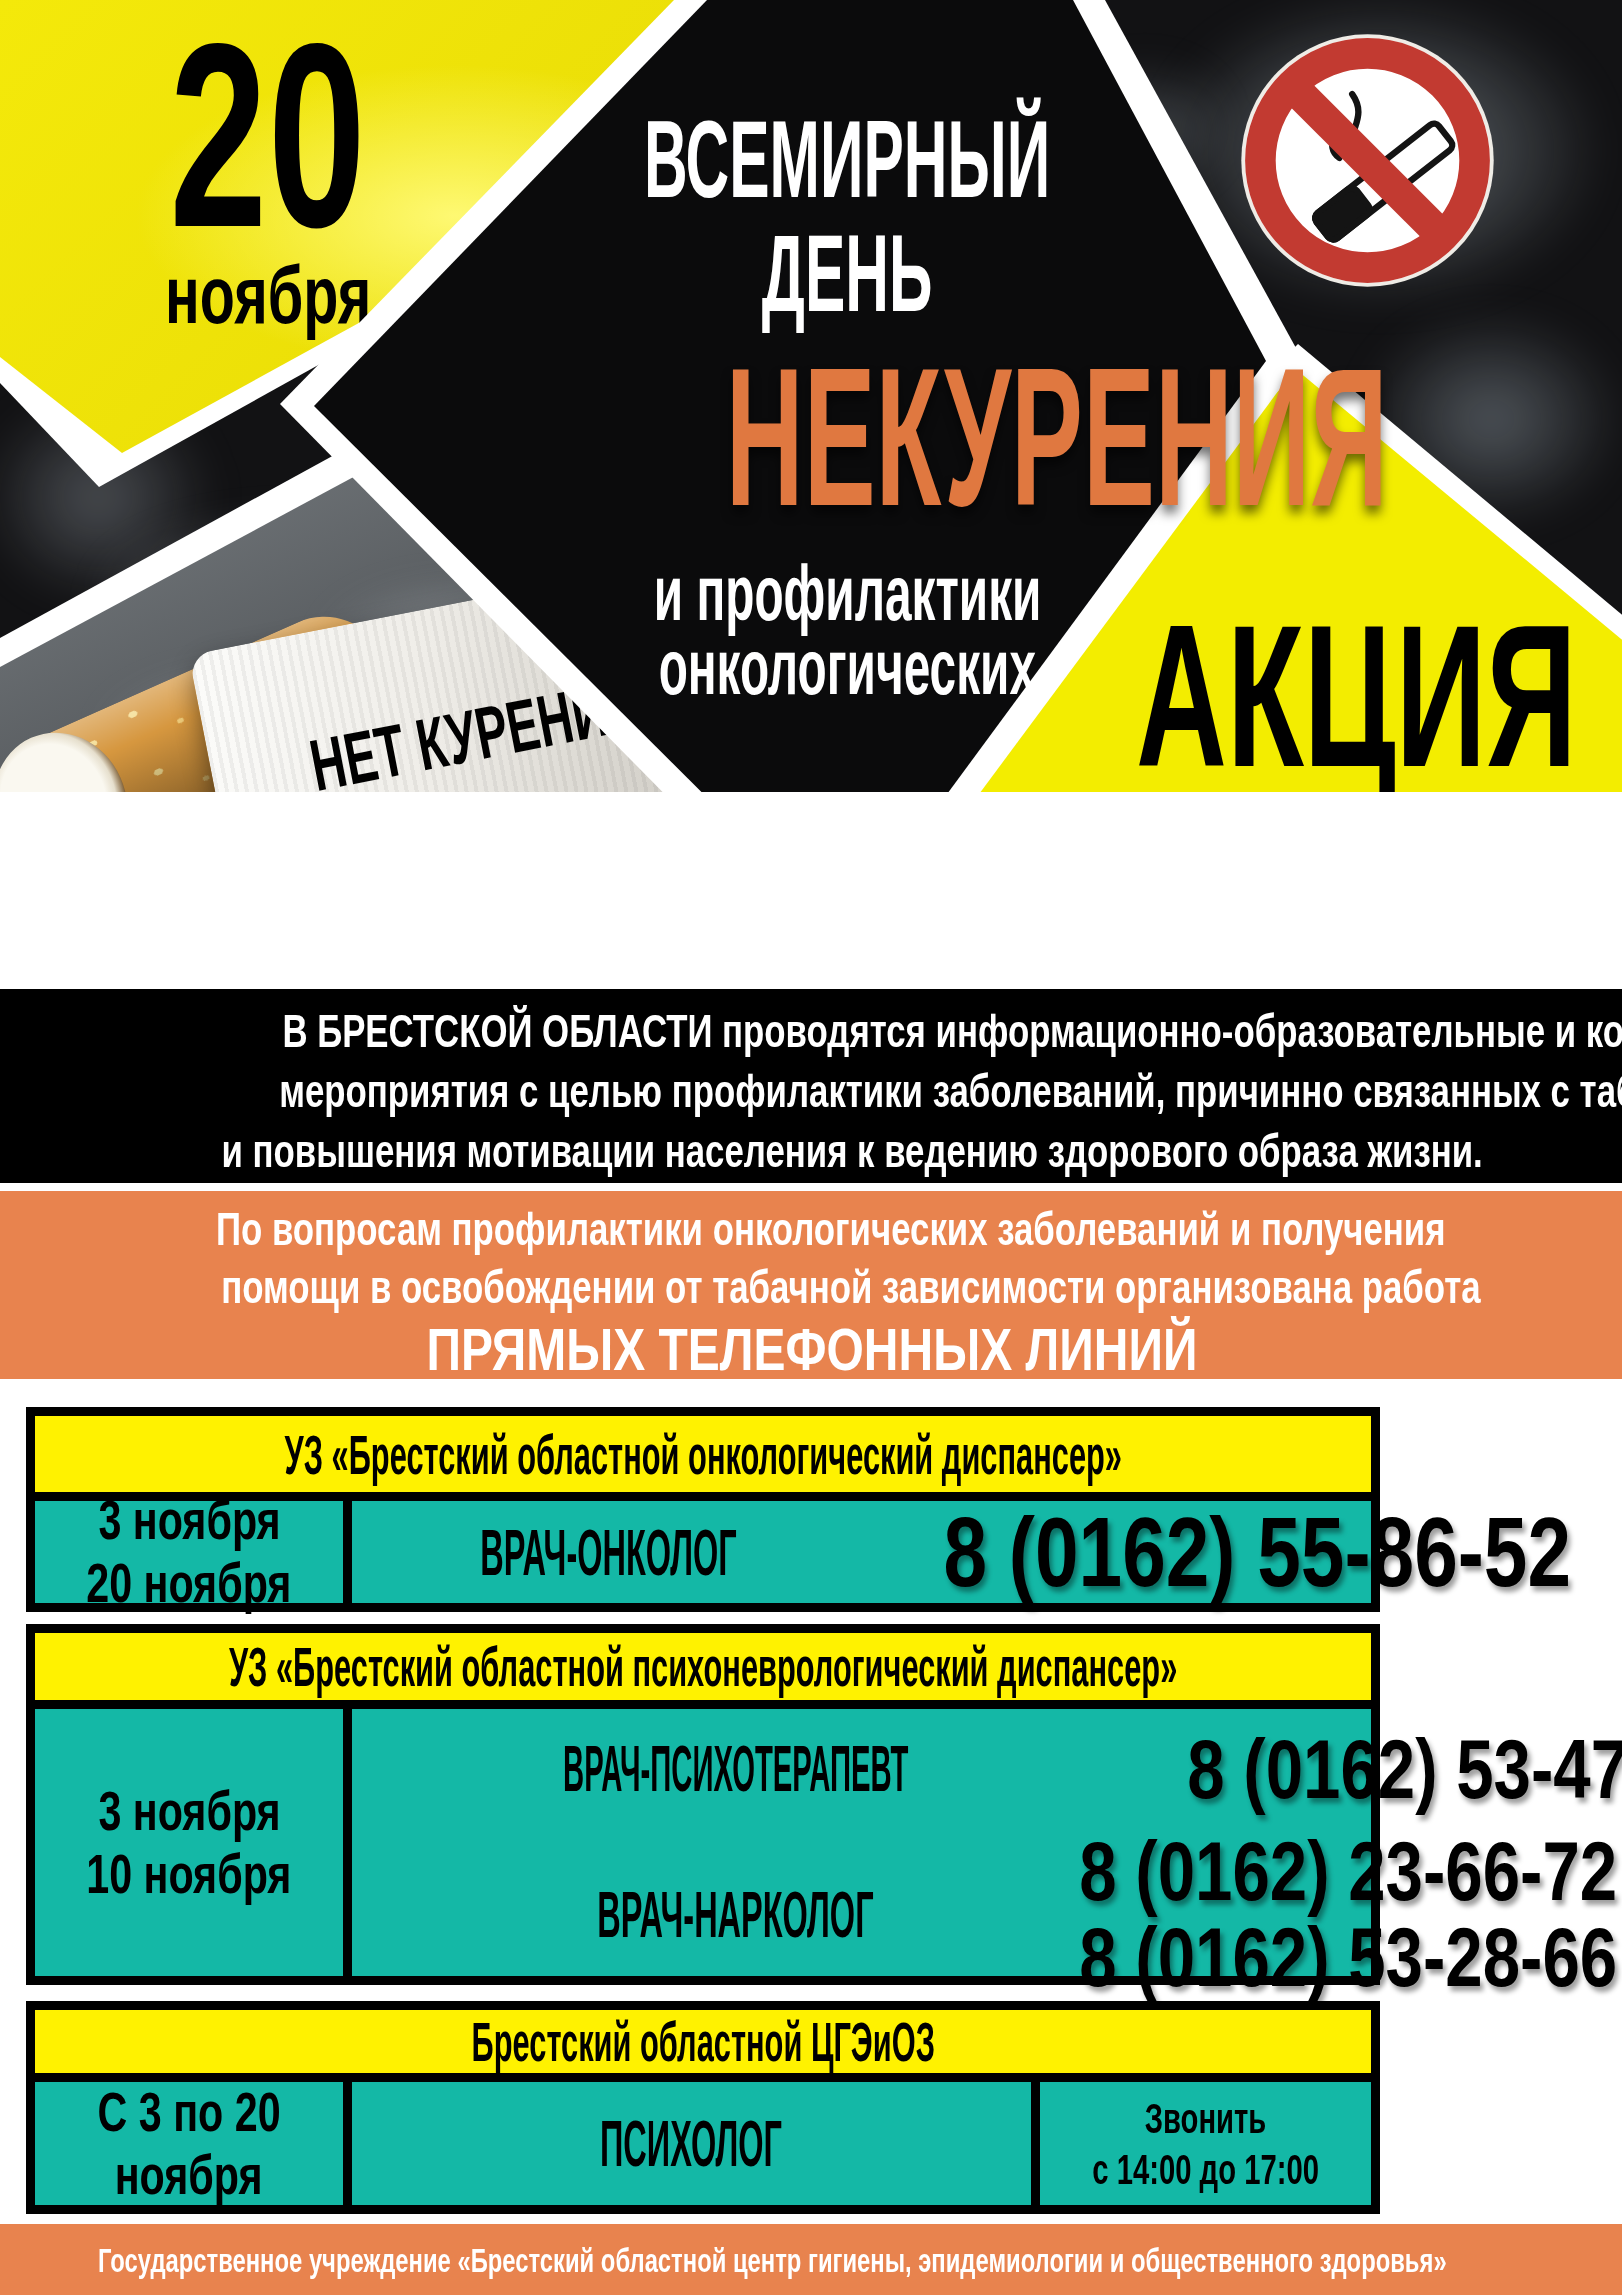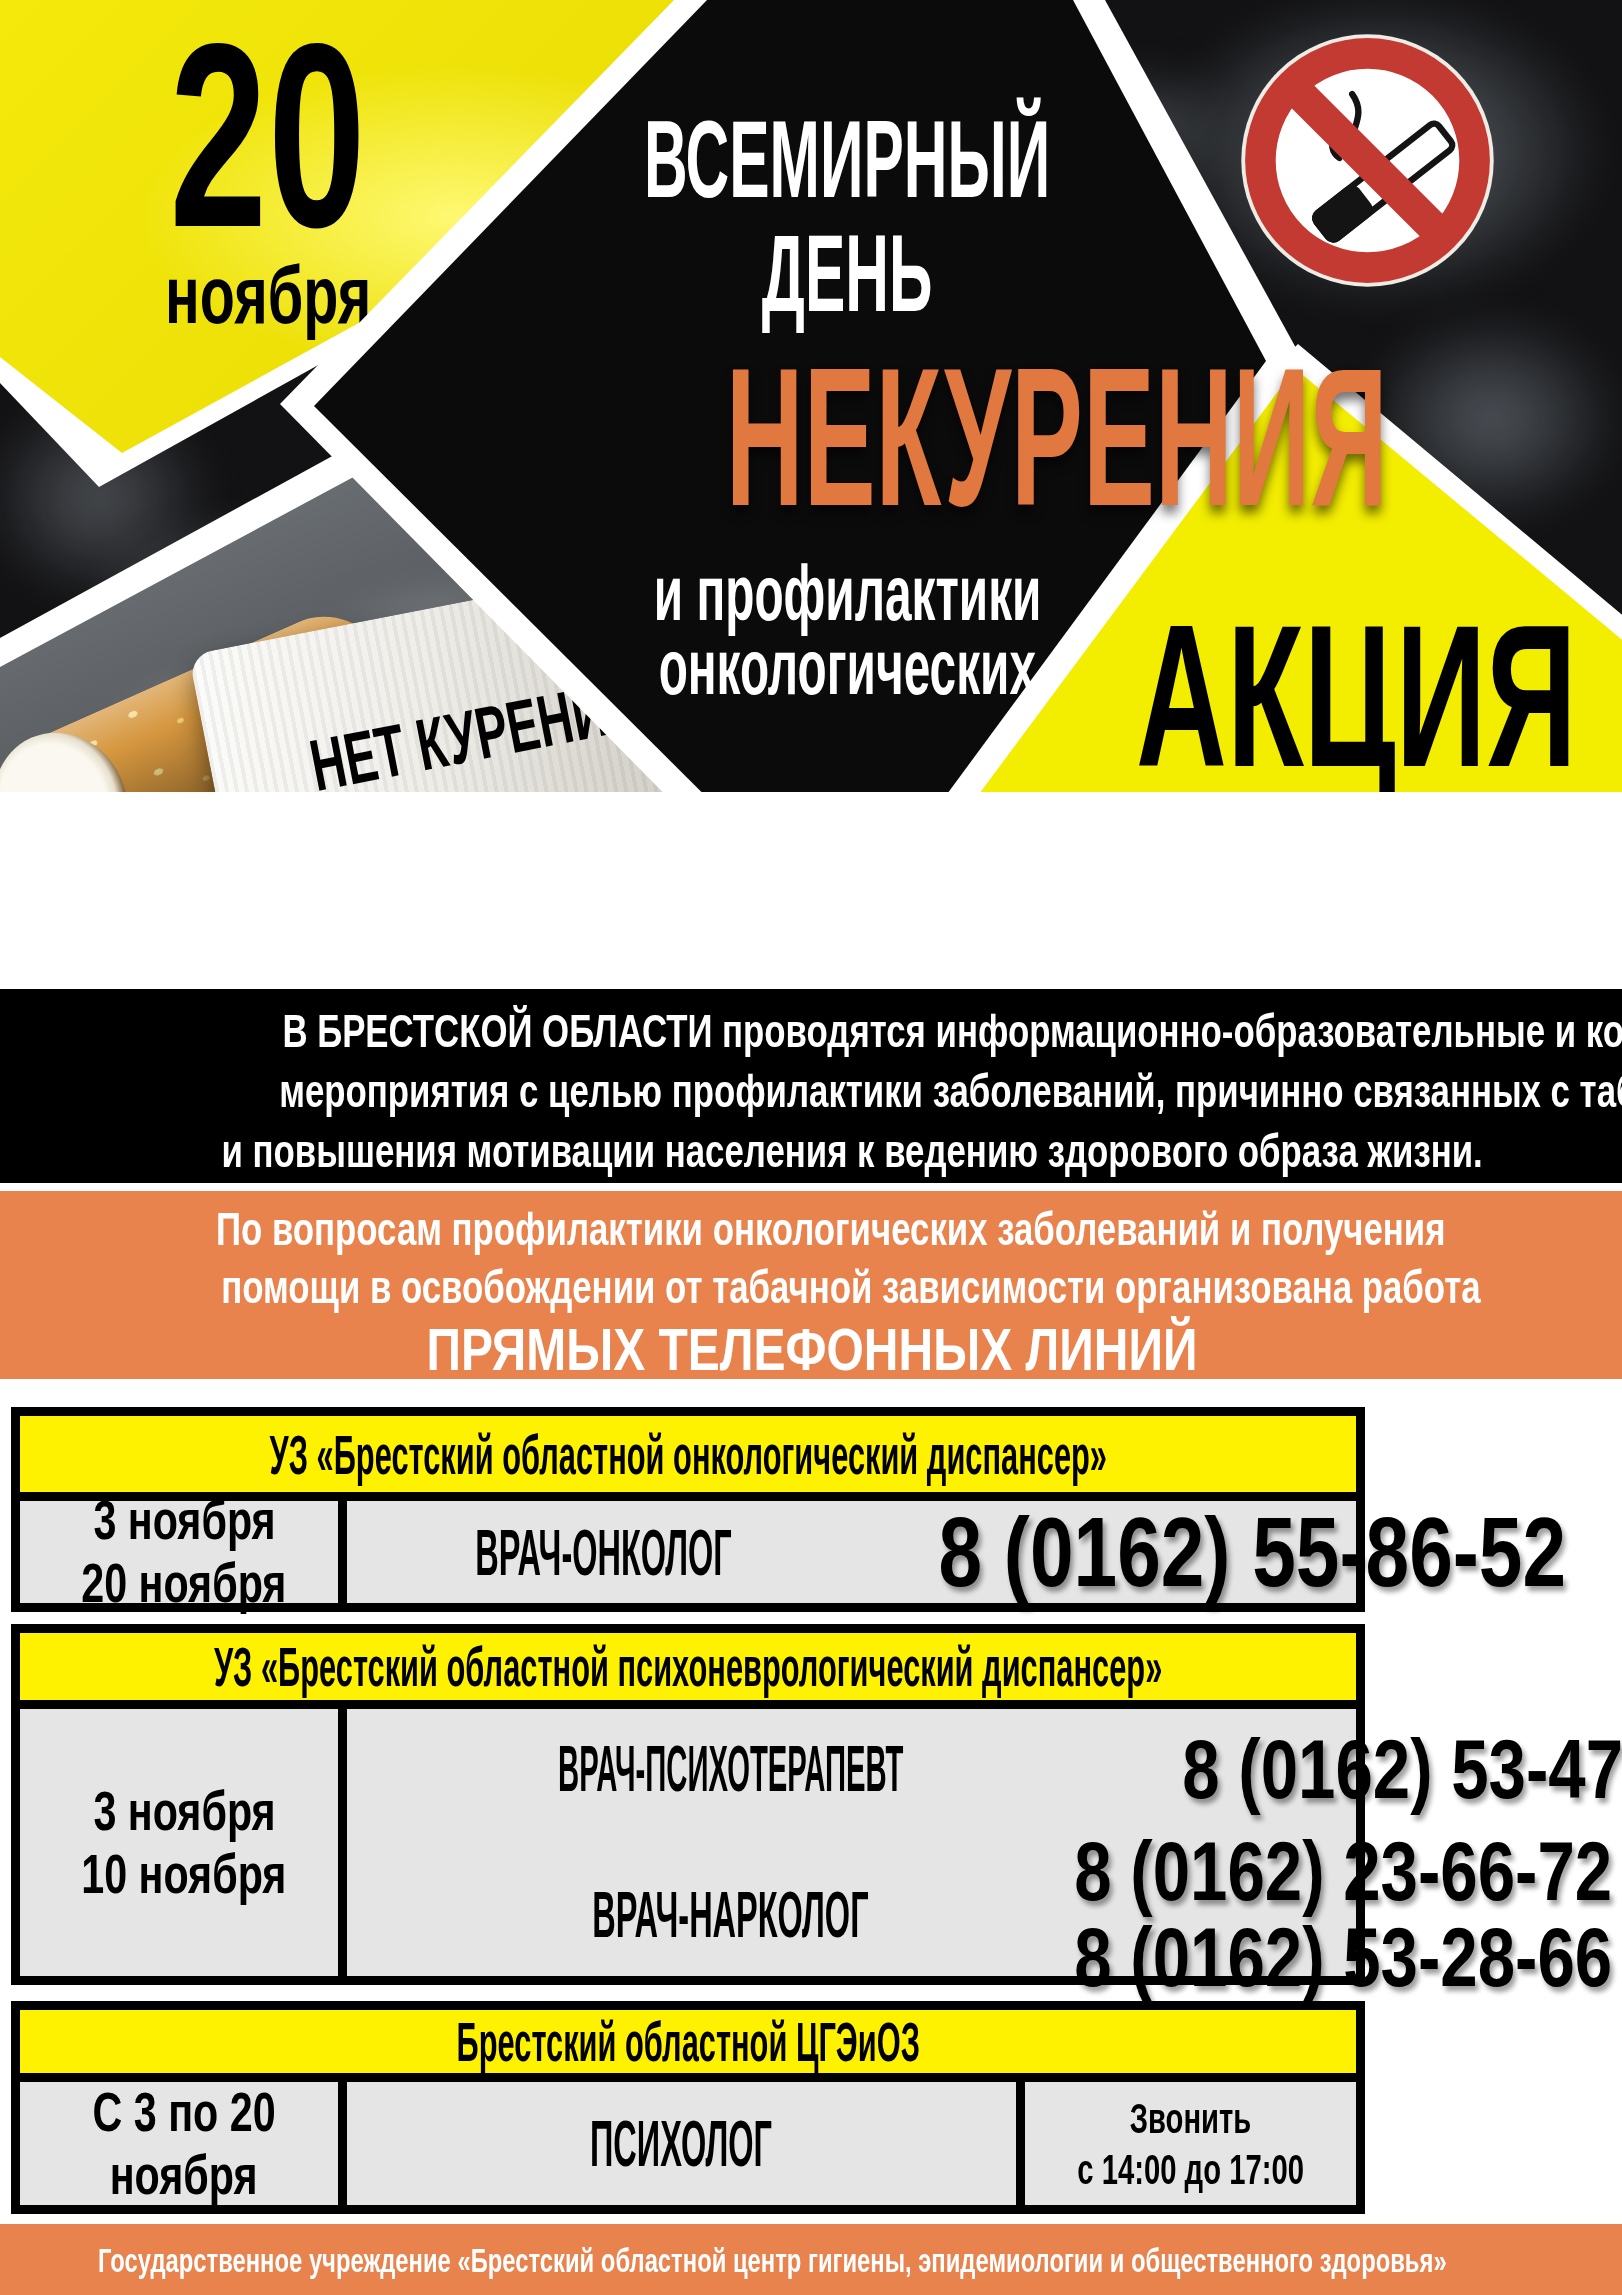--- a/index.html
+++ b/index.html
@@ -79,26 +79,26 @@
   .band-black{left:0;top:989px;width:1623px;height:194px;background:#000;color:#fff;text-align:center;}
   .band-black .ln{font-size:47px;line-height:60px;font-weight:bold;}
   .band-black{padding-top:0;}
   .bb-pad{padding-top:11.8px;}
   .band-orange{left:0;top:1191px;width:1623px;height:188px;background:#e8834e;color:#fff;text-align:center;}
   .band-orange .ln{font-size:47px;line-height:58px;font-weight:bold;}
   .band-orange .ln-big{font-size:60px;line-height:68px;font-weight:bold;}
   .bo-pad{padding-top:9.2px;}
 
   
-  .tbl{position:absolute;left:11px;width:1354px;border:9.2px solid #000;background:#e5e5e5;box-sizing:border-box;}
+  .tbl{position:absolute;left:26px;width:1354px;border:9.2px solid #000;background:#14b8a6;box-sizing:border-box;}
   .tbl-h{background:#fff200;border-bottom:9.2px solid #000;display:flex;align-items:center;justify-content:center;
          font-weight:bold;font-size:56px;}
   .tbl-body{display:flex;}
   .c-date{width:308px;border-right:9.2px solid #000;display:flex;flex-direction:column;align-items:center;justify-content:center;
-          font-size:55px;line-height:63px;font-weight:bold;text-align:center;flex:none;padding-left:10px;}
+          font-size:55px;line-height:63px;font-weight:bold;text-align:center;flex:none;}
   .c-rows{flex:1;display:flex;flex-direction:column;}
   .row{display:flex;flex:1;}
   .rowsep{height:9.2px;background:#000;}
   .c-main{flex:1;display:flex;align-items:center;justify-content:center;}
   .spec{font-size:65px;font-weight:bold;}
   .phones{display:flex;flex-direction:column;align-items:center;justify-content:center;}
   .phone{font-weight:bold;text-shadow:3.9px 4.6px 5.9px rgba(0,0,0,.38);}
   .c-call{width:331px;border-left:9.2px solid #000;display:flex;flex-direction:column;align-items:center;justify-content:center;
           font-size:43px;line-height:51px;font-weight:bold;text-align:center;flex:none;}
   .t1{top:1407px;height:205px;} .t1 .tbl-h{height:76px;} .t1 .tbl-body{height:102px;}

